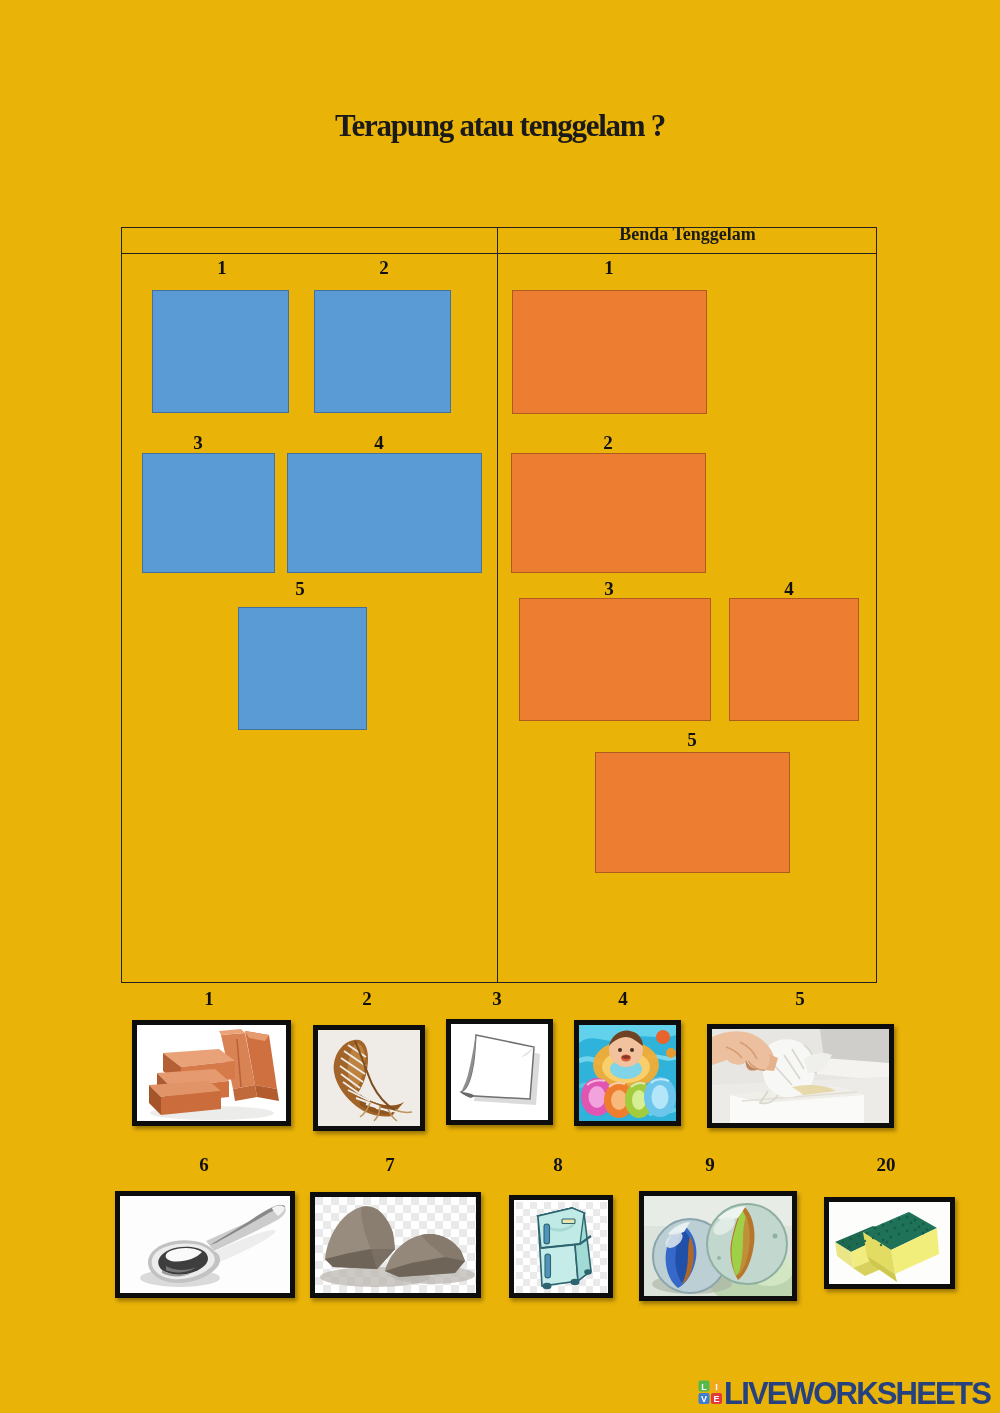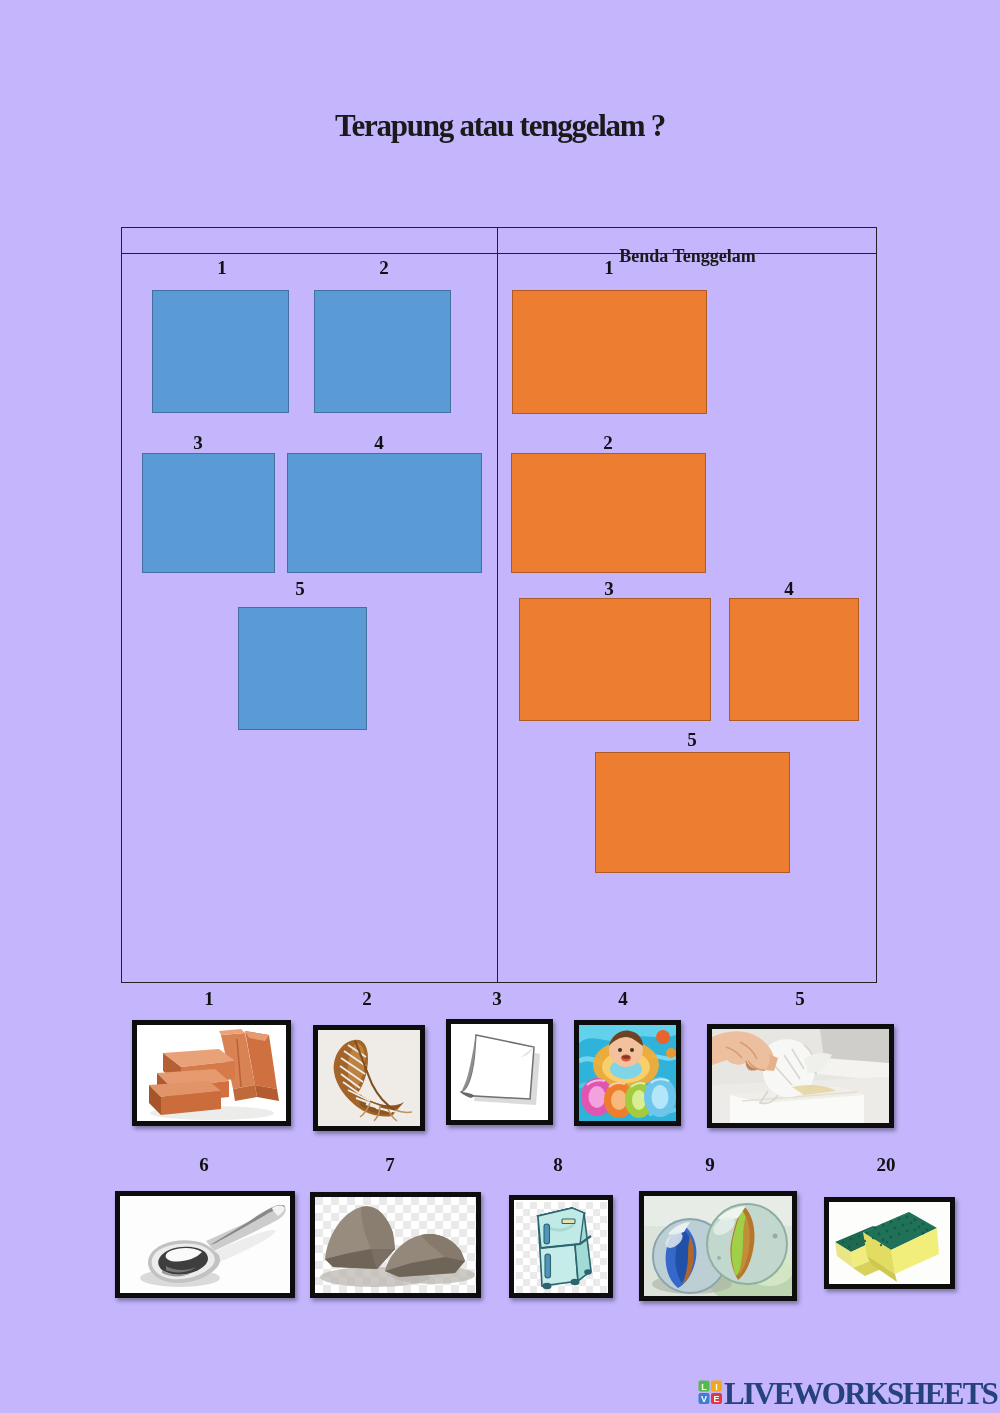--- a/index.html
+++ b/index.html
@@ -1,16 +1,16 @@
 <!DOCTYPE html>
 <html><head>
 <meta charset="utf-8">
 <style>
 html,body{margin:0;padding:0;background:#fff;}
-#page{position:relative;width:1000px;height:1413px;background:#c4b5fd;overflow:hidden;
+#page{position:relative;width:1000px;height:1413px;background:#eab308;overflow:hidden;
  font-family:"Liberation Serif",serif;color:#1a1a1a;}
 .abs{position:absolute;}
 .num{position:absolute;font-weight:bold;font-size:19px;color:#111;transform:translateX(-50%);white-space:nowrap;}
 .blue{position:absolute;background:#5b9bd5;border:1.4px solid #41719c;box-sizing:border-box;}
 .orange{position:absolute;background:#ed7d31;border:1.4px solid #ae5a21;box-sizing:border-box;}
 .frame{position:absolute;background:#fff;border:5px solid #0d0d0d;box-sizing:border-box;box-shadow:2px 3px 4px rgba(0,0,0,0.35);}
 .frame svg{display:block;width:100%;height:100%;}
 </style>
 </head>
 <body>
@@ -19,21 +19,21 @@
 <div class="abs" style="left:0;top:108;width:1000px;text-align:center;font-size:31px;font-weight:bold;letter-spacing:-1.25px;top:108px;">Terapung atau tenggelam ?</div>
 
 
 <div class="abs" style="left:121px;top:227px;width:756px;height:756px;border:1.4px solid #222;box-sizing:border-box;"></div>
 
 <div class="abs" style="left:121px;top:253px;width:756px;height:1.4px;background:#222;"></div>
 
 <div class="abs" style="left:497px;top:227px;width:1.4px;height:756px;background:#222;"></div>
 
 
-<div class="abs" style="left:498px;top:246px;width:379px;text-align:center;font-size:18px;font-weight:bold;">Benda Tenggelam</div>
+<div class="abs" style="left:498px;top:224px;width:379px;text-align:center;font-size:18px;font-weight:bold;">Benda Tenggelam</div>
 
 <div class="num" style="left:222px;top:257px;">1</div>
 
 <div class="blue" style="left:152px;top:290px;width:137px;height:123px;"></div>
 
 <div class="num" style="left:384px;top:257px;">2</div>
 
 <div class="blue" style="left:314px;top:290px;width:137px;height:123px;"></div>
 
 <div class="num" style="left:609px;top:257px;">1</div>
@@ -522,14 +522,14 @@
 <rect x="13" y="0.5" width="11" height="11" rx="2" fill="#f3a71d"></rect>
 <rect x="0.5" y="13" width="11" height="11" rx="2" fill="#3d7ed3"></rect>
 <rect x="13" y="13" width="11" height="11" rx="2" fill="#e4383f"></rect>
 <text x="6" y="9.6" font-family="Liberation Sans,sans-serif" font-size="9" font-weight="bold" fill="#ffffff" text-anchor="middle">L</text>
 <text x="18.5" y="9.6" font-family="Liberation Sans,sans-serif" font-size="9" font-weight="bold" fill="#ffffff" text-anchor="middle">I</text>
 <text x="6" y="22.1" font-family="Liberation Sans,sans-serif" font-size="9" font-weight="bold" fill="#ffffff" text-anchor="middle">V</text>
 <text x="18.5" y="22.1" font-family="Liberation Sans,sans-serif" font-size="9" font-weight="bold" fill="#ffffff" text-anchor="middle">E</text>
 </svg>
 </div>
 
-<div class="abs" style="left:724px;top:1376px;font-family:Liberation Serif, serif;font-weight:bold;font-size:31px;letter-spacing:-1.79px;color:#25417e;">LIVEWORKSHEETS</div>
+<div class="abs" style="left:724px;top:1376px;font-family:Liberation Sans, sans-serif;font-weight:bold;font-size:31px;letter-spacing:-1.79px;color:#25417e;">LIVEWORKSHEETS</div>
 </div>
 
 </body></html>

